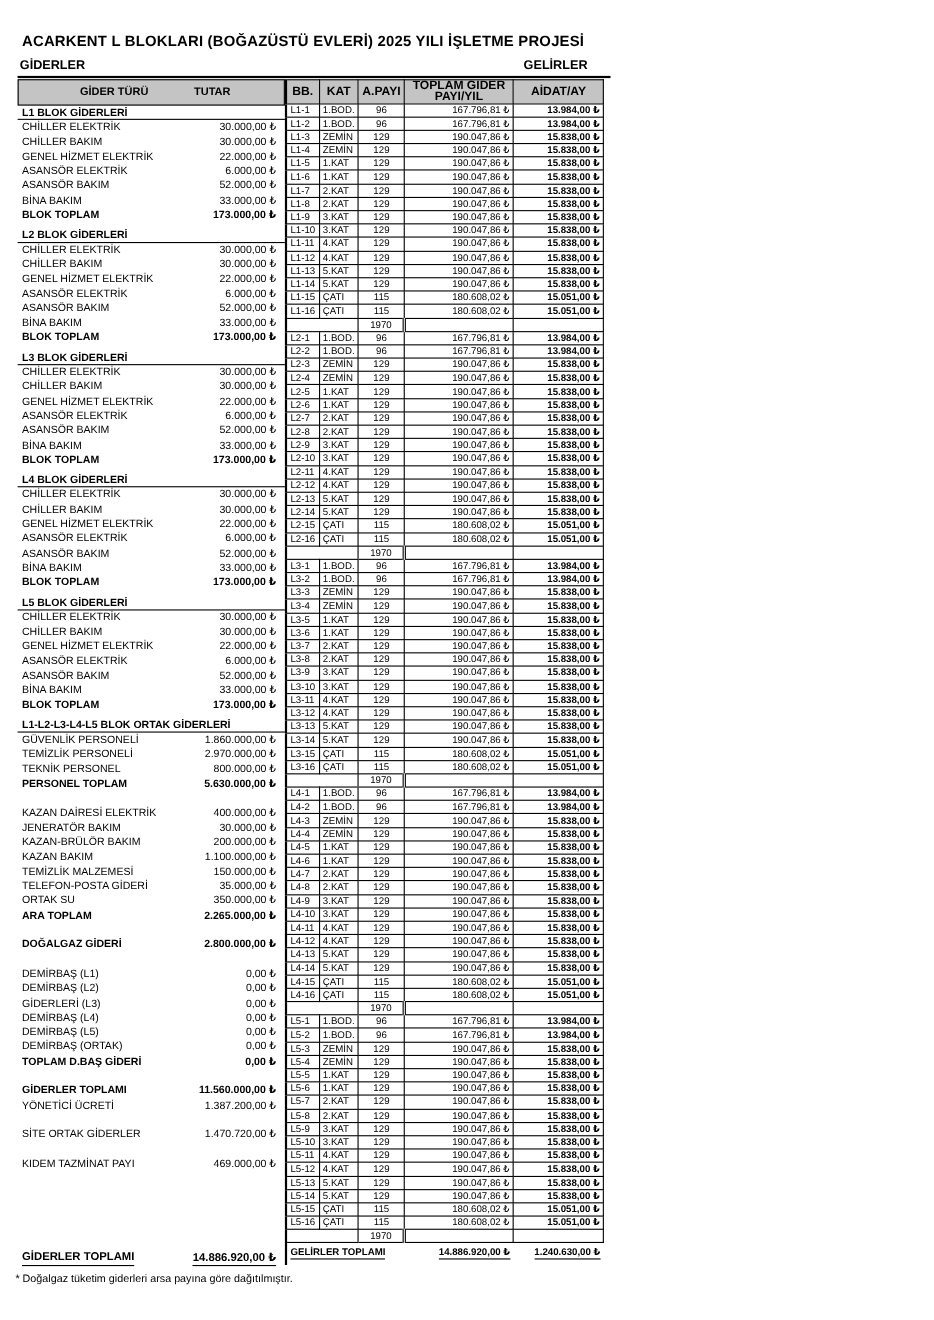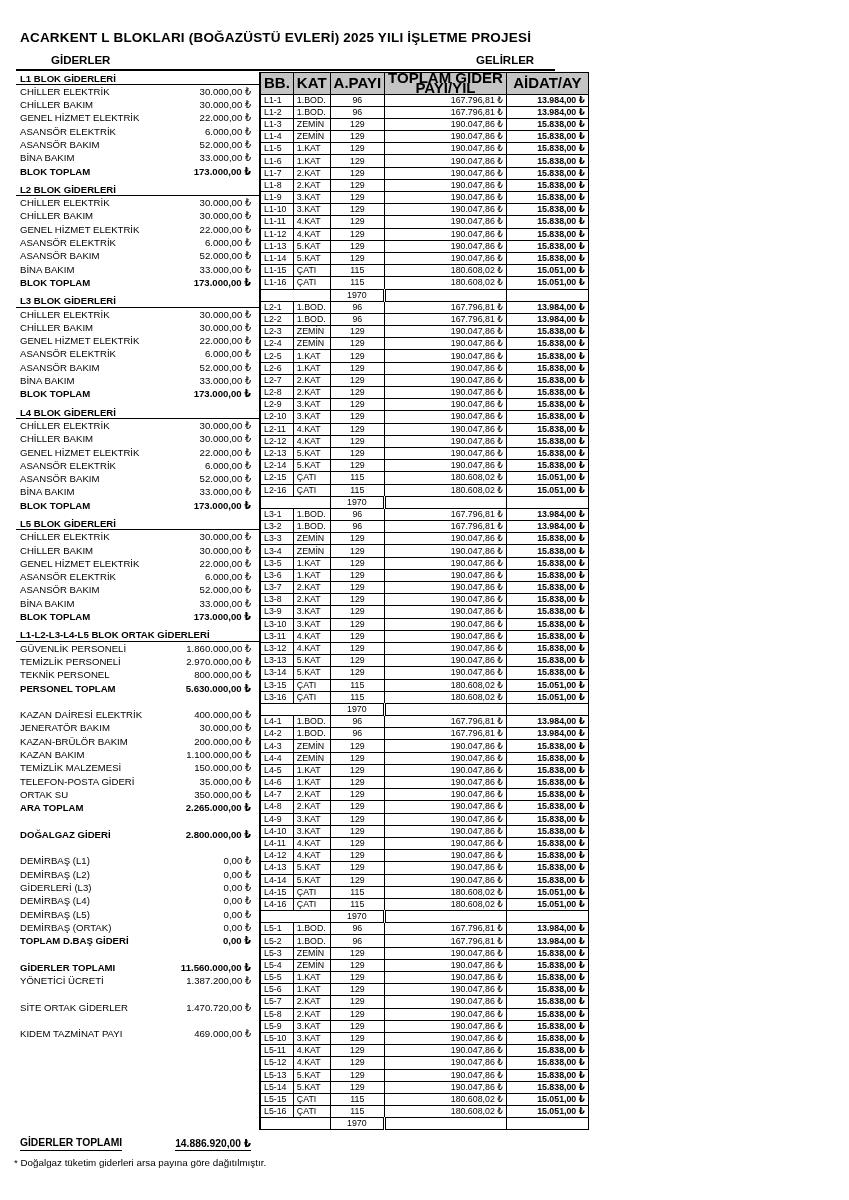--- a/index.html
+++ b/index.html
@@ -1,20 +1,20 @@
 <!DOCTYPE html>
 <html style="--header-bg: #c4c4c4;"><head>
 <meta charset="utf-8">
 <style>
   html,body{margin:0;padding:0;background:#ffffff;}
   #page{position:relative;width:800px;height:1200px;background:#fff;overflow:hidden;
         font-family:"Liberation Sans","DejaVu Sans",sans-serif;color:#000;}
   .title{position:absolute;left:20px;top:30px;font-size:13.5px;font-weight:bold;letter-spacing:.2px;white-space:nowrap;}
   .subhdr{position:absolute;top:54px;font-size:11.5px;font-weight:bold;}
-  .sub-left{left:18px;margin-left:33px;}
+  .sub-left{left:18px;}
   .sub-right{left:476px;}
   .topline{position:absolute;left:16px;top:68.5px;width:539px;height:2.5px;background:#000;}
 
   
   .left-panel{position:absolute;left:16px;top:71.5px;width:243px;}
   .left-head{position:relative;height:22.5px;background:var(--header-bg,#c4c4c4);border:1px solid #000;}
   .left-head span{position:absolute;top:0;height:100%;display:flex;align-items:center;justify-content:center;
                   font-size:10px;font-weight:bold;}
   .lh-type{left:0;width:72%;}
   .lh-amount{left:52%;width:42%;}
@@ -28,21 +28,21 @@
   .line.blank{visibility:hidden;}
   .grand-total{position:absolute;left:16px;top:1137px;width:243px;display:flex;justify-content:space-between;
                padding:0 8px 0 4px;box-sizing:border-box;font-size:10.3px;font-weight:bold;}
   .grand-total span{border-bottom:1.8px solid #000;padding-bottom:1px;}
   .footnote{position:absolute;left:14px;top:1157px;font-size:9.8px;}
 
   
   table.income{position:absolute;left:259px;top:71.5px;border-collapse:collapse;table-layout:fixed;}
   table.income td,table.income th{padding:0 3px;font-size:8.8px;line-height:11px;height:11.2px;
       border:1px solid #000;overflow:hidden;white-space:nowrap;box-sizing:content-box;}
-  table.income th{background:var(--header-bg,#c4c4c4);font-weight:bold;font-size:15px;line-height:10px;
+  table.income th{background:var(--header-bg,#c4c4c4);font-weight:bold;font-size:11px;line-height:10px;
       height:21px;text-align:center;vertical-align:middle;}
   td.bb{text-align:left;}
   td.kat{text-align:left;}
   td.apayi{text-align:center;}
   td.toplam{text-align:right;border-left:3px double #000;}
   td.aidat{text-align:right;font-weight:bold;}
   tr td:first-child,table.income th:first-child{border-left:2.5px solid #000;}
   tr.subtotal td{border:none;}
   tr.subtotal td.merge{border-left:2.5px solid #000;border-bottom:1px solid #000;}
   tr.subtotal td.apayi{border:1px solid #000;}
@@ -56,20 +56,24 @@
 </head>
 <body>
 
 <div id="page">
   <div class="title">ACARKENT L BLOKLARI (BOĞAZÜSTÜ EVLERİ) 2025 YILI İŞLETME PROJESİ</div>
   <div class="subhdr sub-left">GİDERLER</div>
   <div class="subhdr sub-right">GELİRLER</div>
   <div class="topline"></div>
 
   <div class="left-panel">
+    <div class="left-head">
+      <span class="lh-type">GİDER TÜRÜ</span>
+      <span class="lh-amount">TUTAR</span>
+    </div>
     <div id="expense-lines">
         <div class="sec-header">L1 BLOK GİDERLERİ</div>
         <div class="line">
           <span>CHİLLER ELEKTRİK</span>
           <span>30.000,00 ₺</span>
         </div>
         <div class="line">
           <span>CHİLLER BAKIM</span>
           <span>30.000,00 ₺</span>
         </div>
@@ -922,15 +926,20 @@
           <td class="apayi">115</td>
           <td class="toplam">180.608,02 ₺</td>
           <td class="aidat">15.051,00 ₺</td>
         </tr>
         <tr class="subtotal">
           <td colspan="2" class="merge"></td>
           <td class="apayi">1970</td>
           <td class="toplam"></td>
           <td class="aidat"></td>
         </tr>
+        <tr class="totals">
+          <td colspan="3"><u>GELİRLER TOPLAMI</u></td>
+          <td class="tr-right"><u>14.886.920,00 ₺</u></td>
+          <td class="tr-right"><u>1.240.630,00 ₺</u></td>
+        </tr>
       </tbody>
   </table>
 </div>
 
 </body></html>

